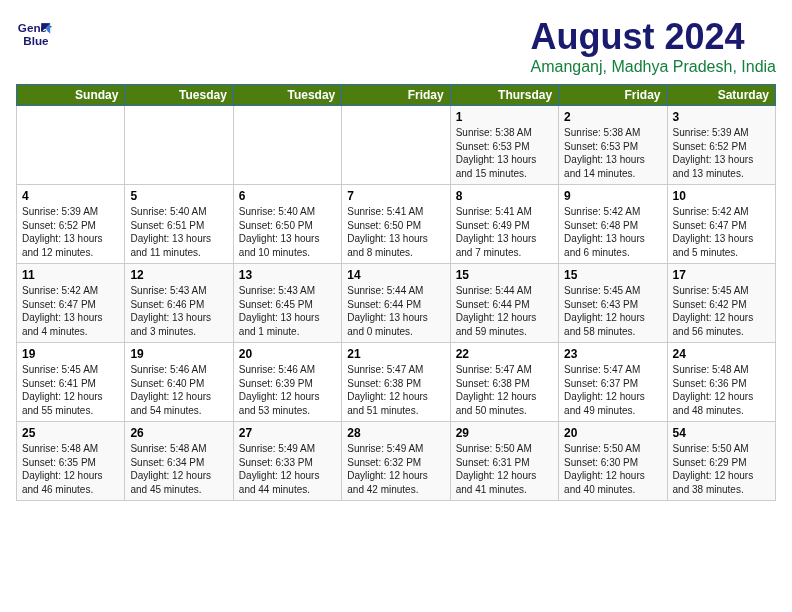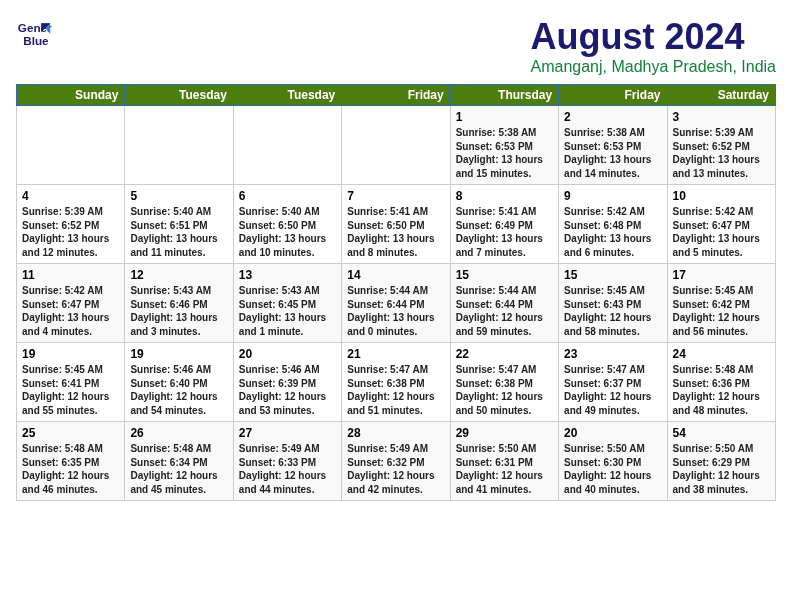--- a/index.html
+++ b/index.html
@@ -65,21 +65,20 @@
     .day-num {
       font-weight: bold;
       font-size: 12px;
       margin-bottom: 2px;
       display: block;
     }
     .day-info {
       font-size: 10px;
       color: #222;
       line-height: 1.35;
-      font-weight: bold;
     }
     .empty-cell {
       background: #fff !important;
     }
   </style>
 </head>
 <body>
 
 <div class="header-area">
   <div class="logo">

